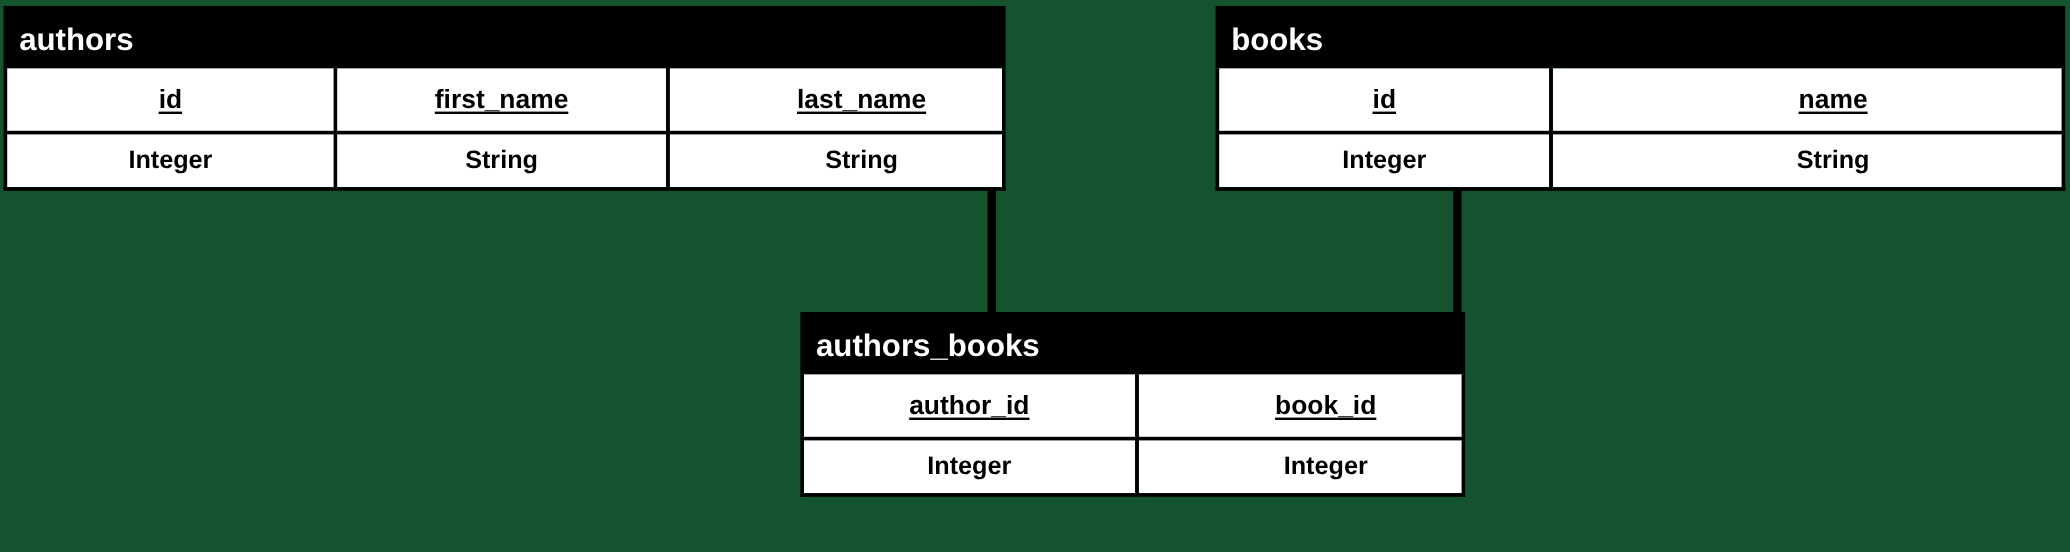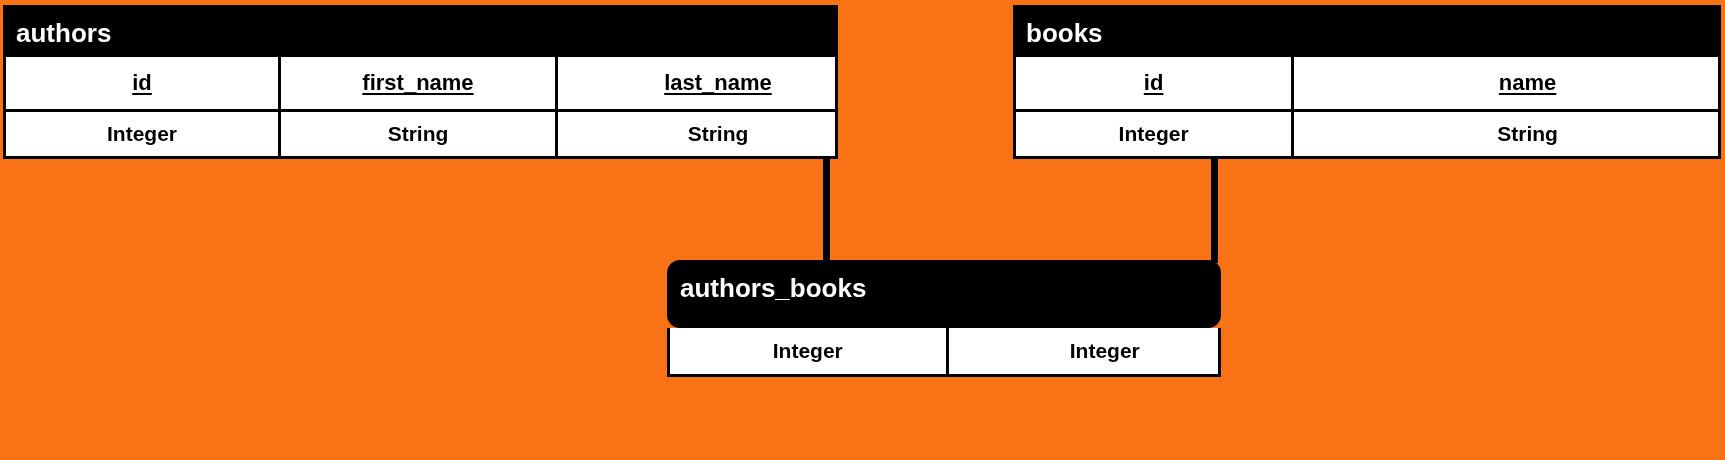--- a/index.html
+++ b/index.html
@@ -9,21 +9,21 @@
     background: #ffffff;
   }
   body {
     font-family: "Liberation Sans", sans-serif;
     -webkit-font-smoothing: antialiased;
   }
   #canvas {
     position: relative;
     width: 1725px;
     height: 460px;
-    background: #f97316;
+    background: #14532d;
     overflow: hidden;
   }
 
   
   .connector {
     position: absolute;
     background: #000000;
     z-index: 1;
   }
 
@@ -87,21 +87,21 @@
     font-weight: bold;
     color: #000000;
   }
 
   
   #entity-authors        { left: 3px;    top: 5px;   width: 835px; }
   #entity-authors .entity-title { height: 52px; }
   #entity-books          { left: 1013px; top: 5px;   width: 708px; border-radius: 27px; }
   #entity-books .entity-title { height: 52px; }
   #entity-authors_books  { left: 667px;  top: 260px; width: 554px; }
-  #entity-authors_books .entity-title { height: 68px; border-radius: 13px; }
+  #entity-authors_books .entity-title { height: 52px; }
 </style>
 </head>
 <body>
 
 <div id="canvas">
 
   <div class="connector" style="left:823px; top:157px; width:7px; height:106px;"></div>
 
   <div class="connector" style="left:1211px; top:157px; width:7px; height:106px;"></div>
 
@@ -131,20 +131,24 @@
       <div class="entity-row row-type">
         <div class="cell" style="width:277px;">Integer</div>
         <div class="cell" style="width:425px;">String</div>
       </div>
     </div>
   </div>
 
   <div class="entity" id="entity-authors_books">
     <div class="entity-title">authors_books</div>
     <div class="entity-grid">
+      <div class="entity-row row-head">
+        <div class="cell" style="width:277px;">author_id</div>
+        <div class="cell" style="width:271px;">book_id</div>
+      </div>
       <div class="entity-row row-type">
         <div class="cell" style="width:277px;">Integer</div>
         <div class="cell" style="width:271px;">Integer</div>
       </div>
     </div>
   </div>
 
 </div>
 
 </body></html>

